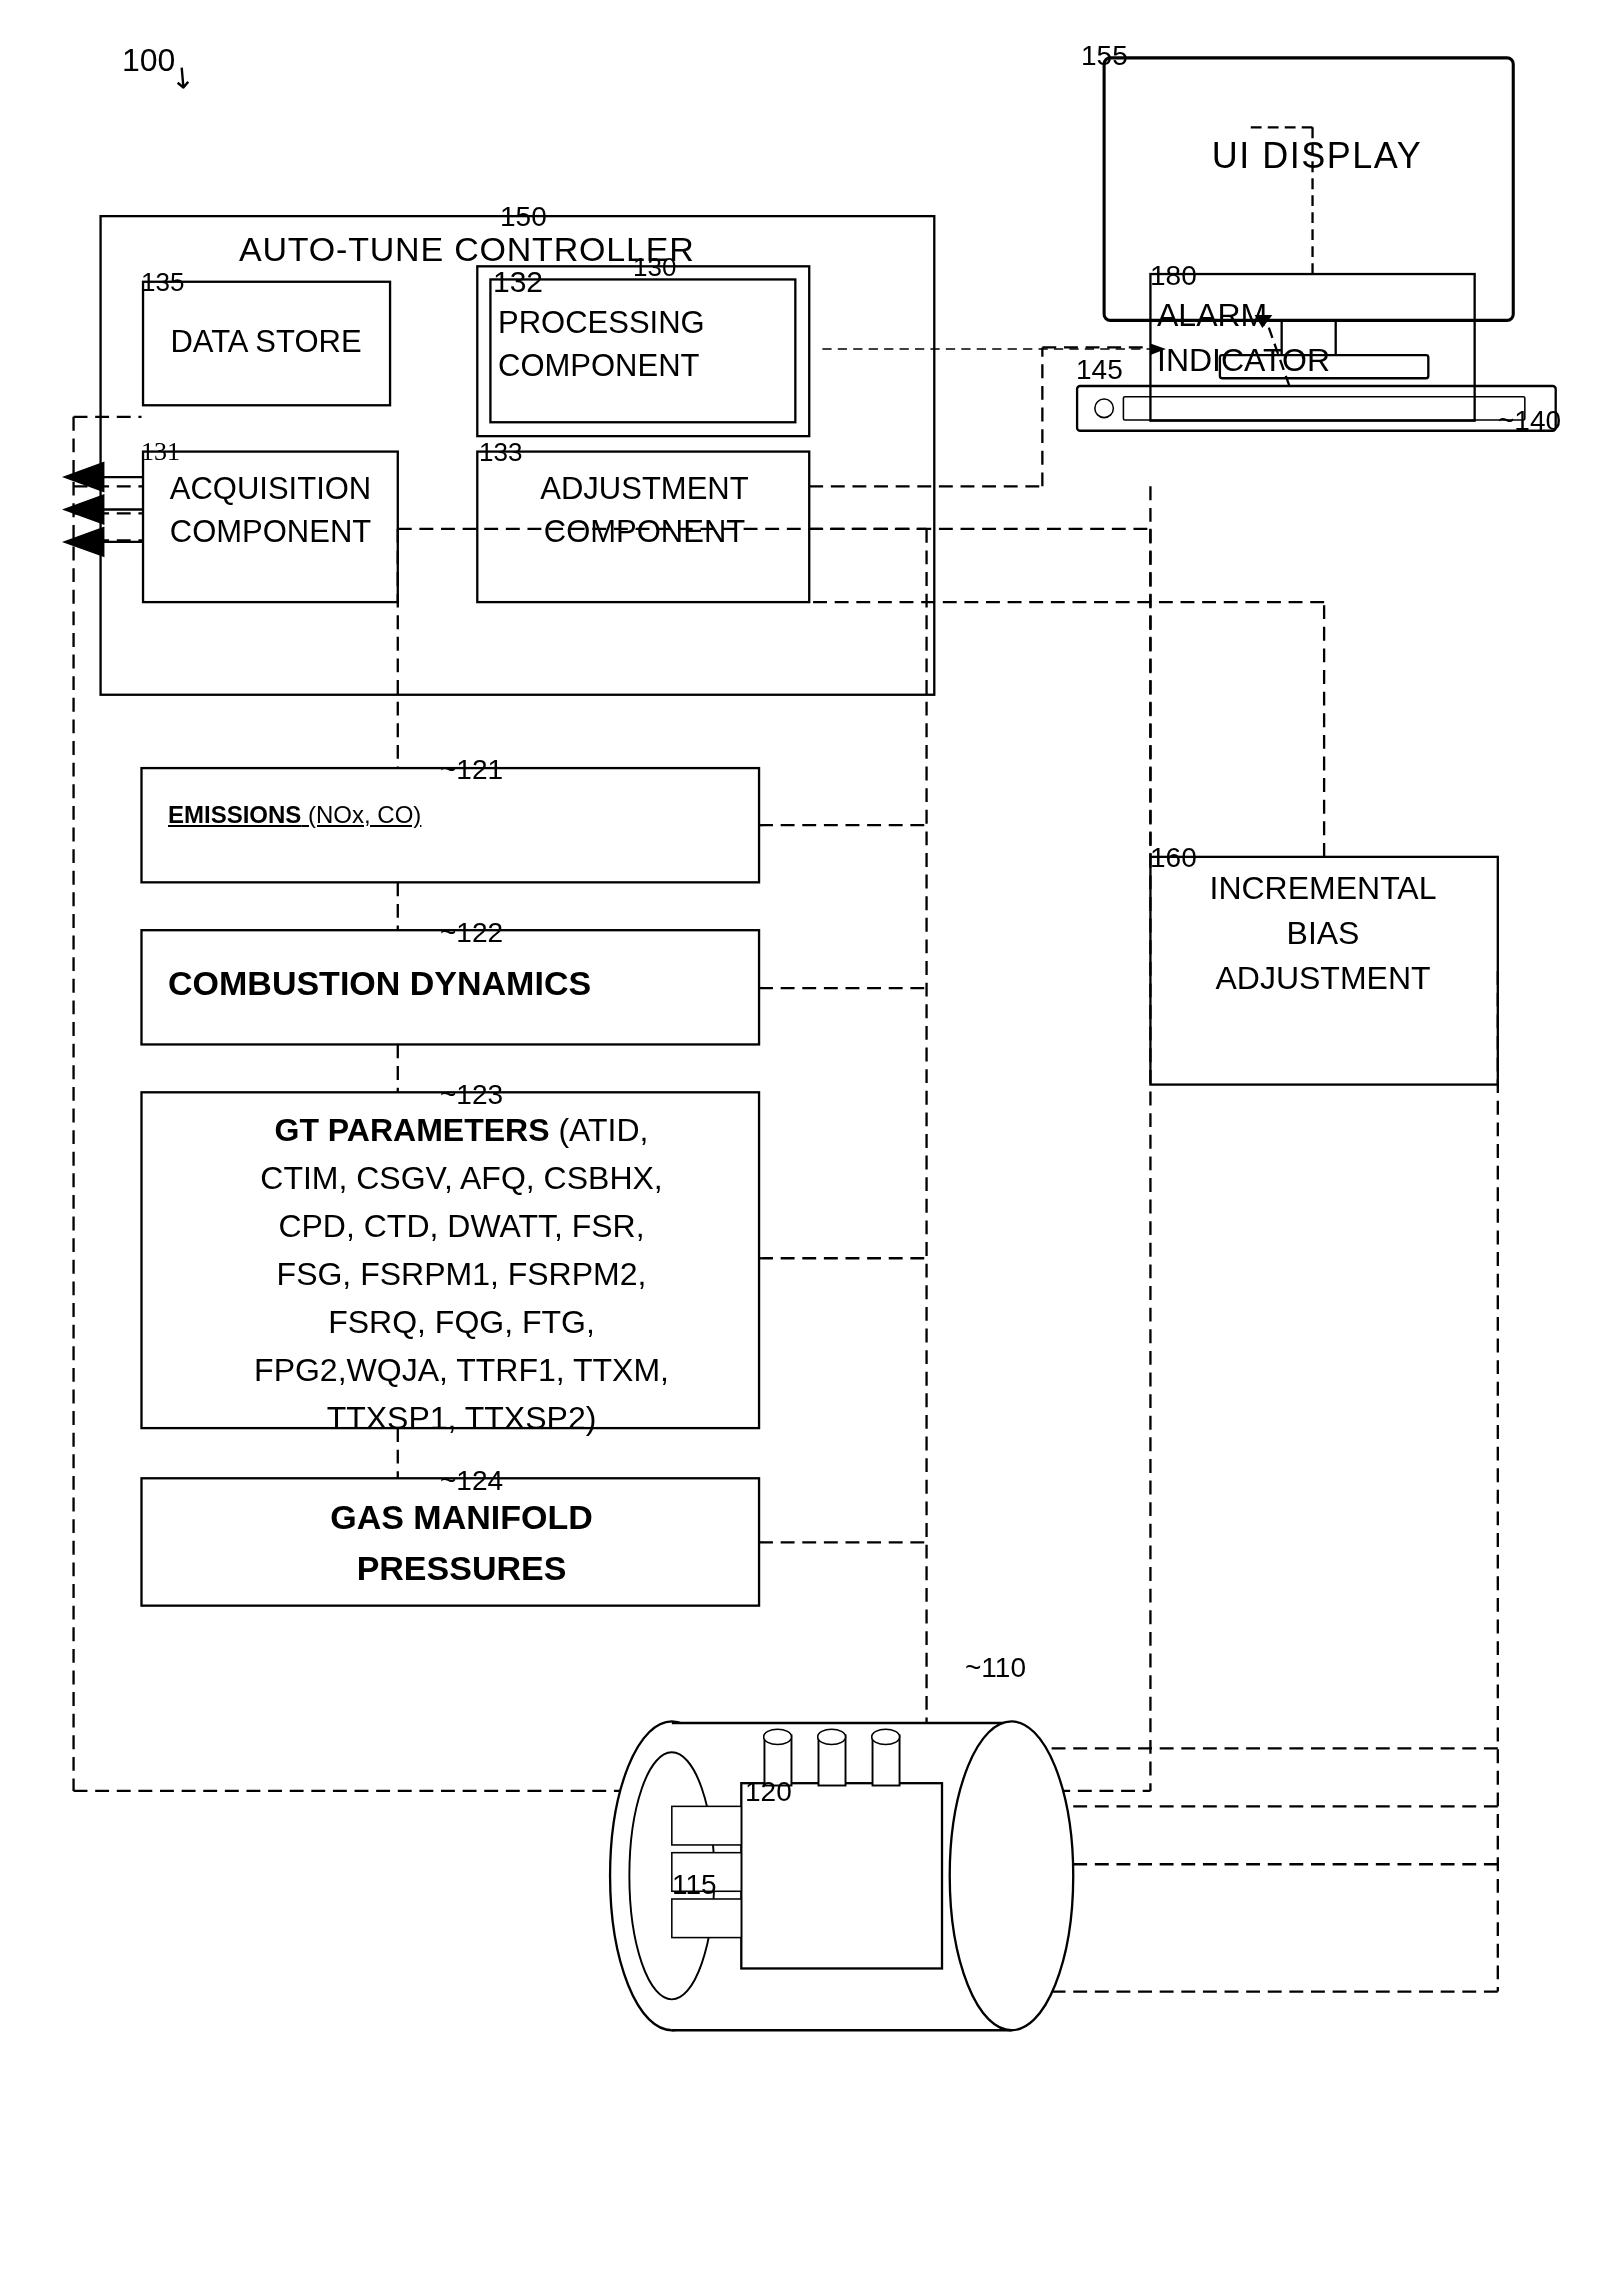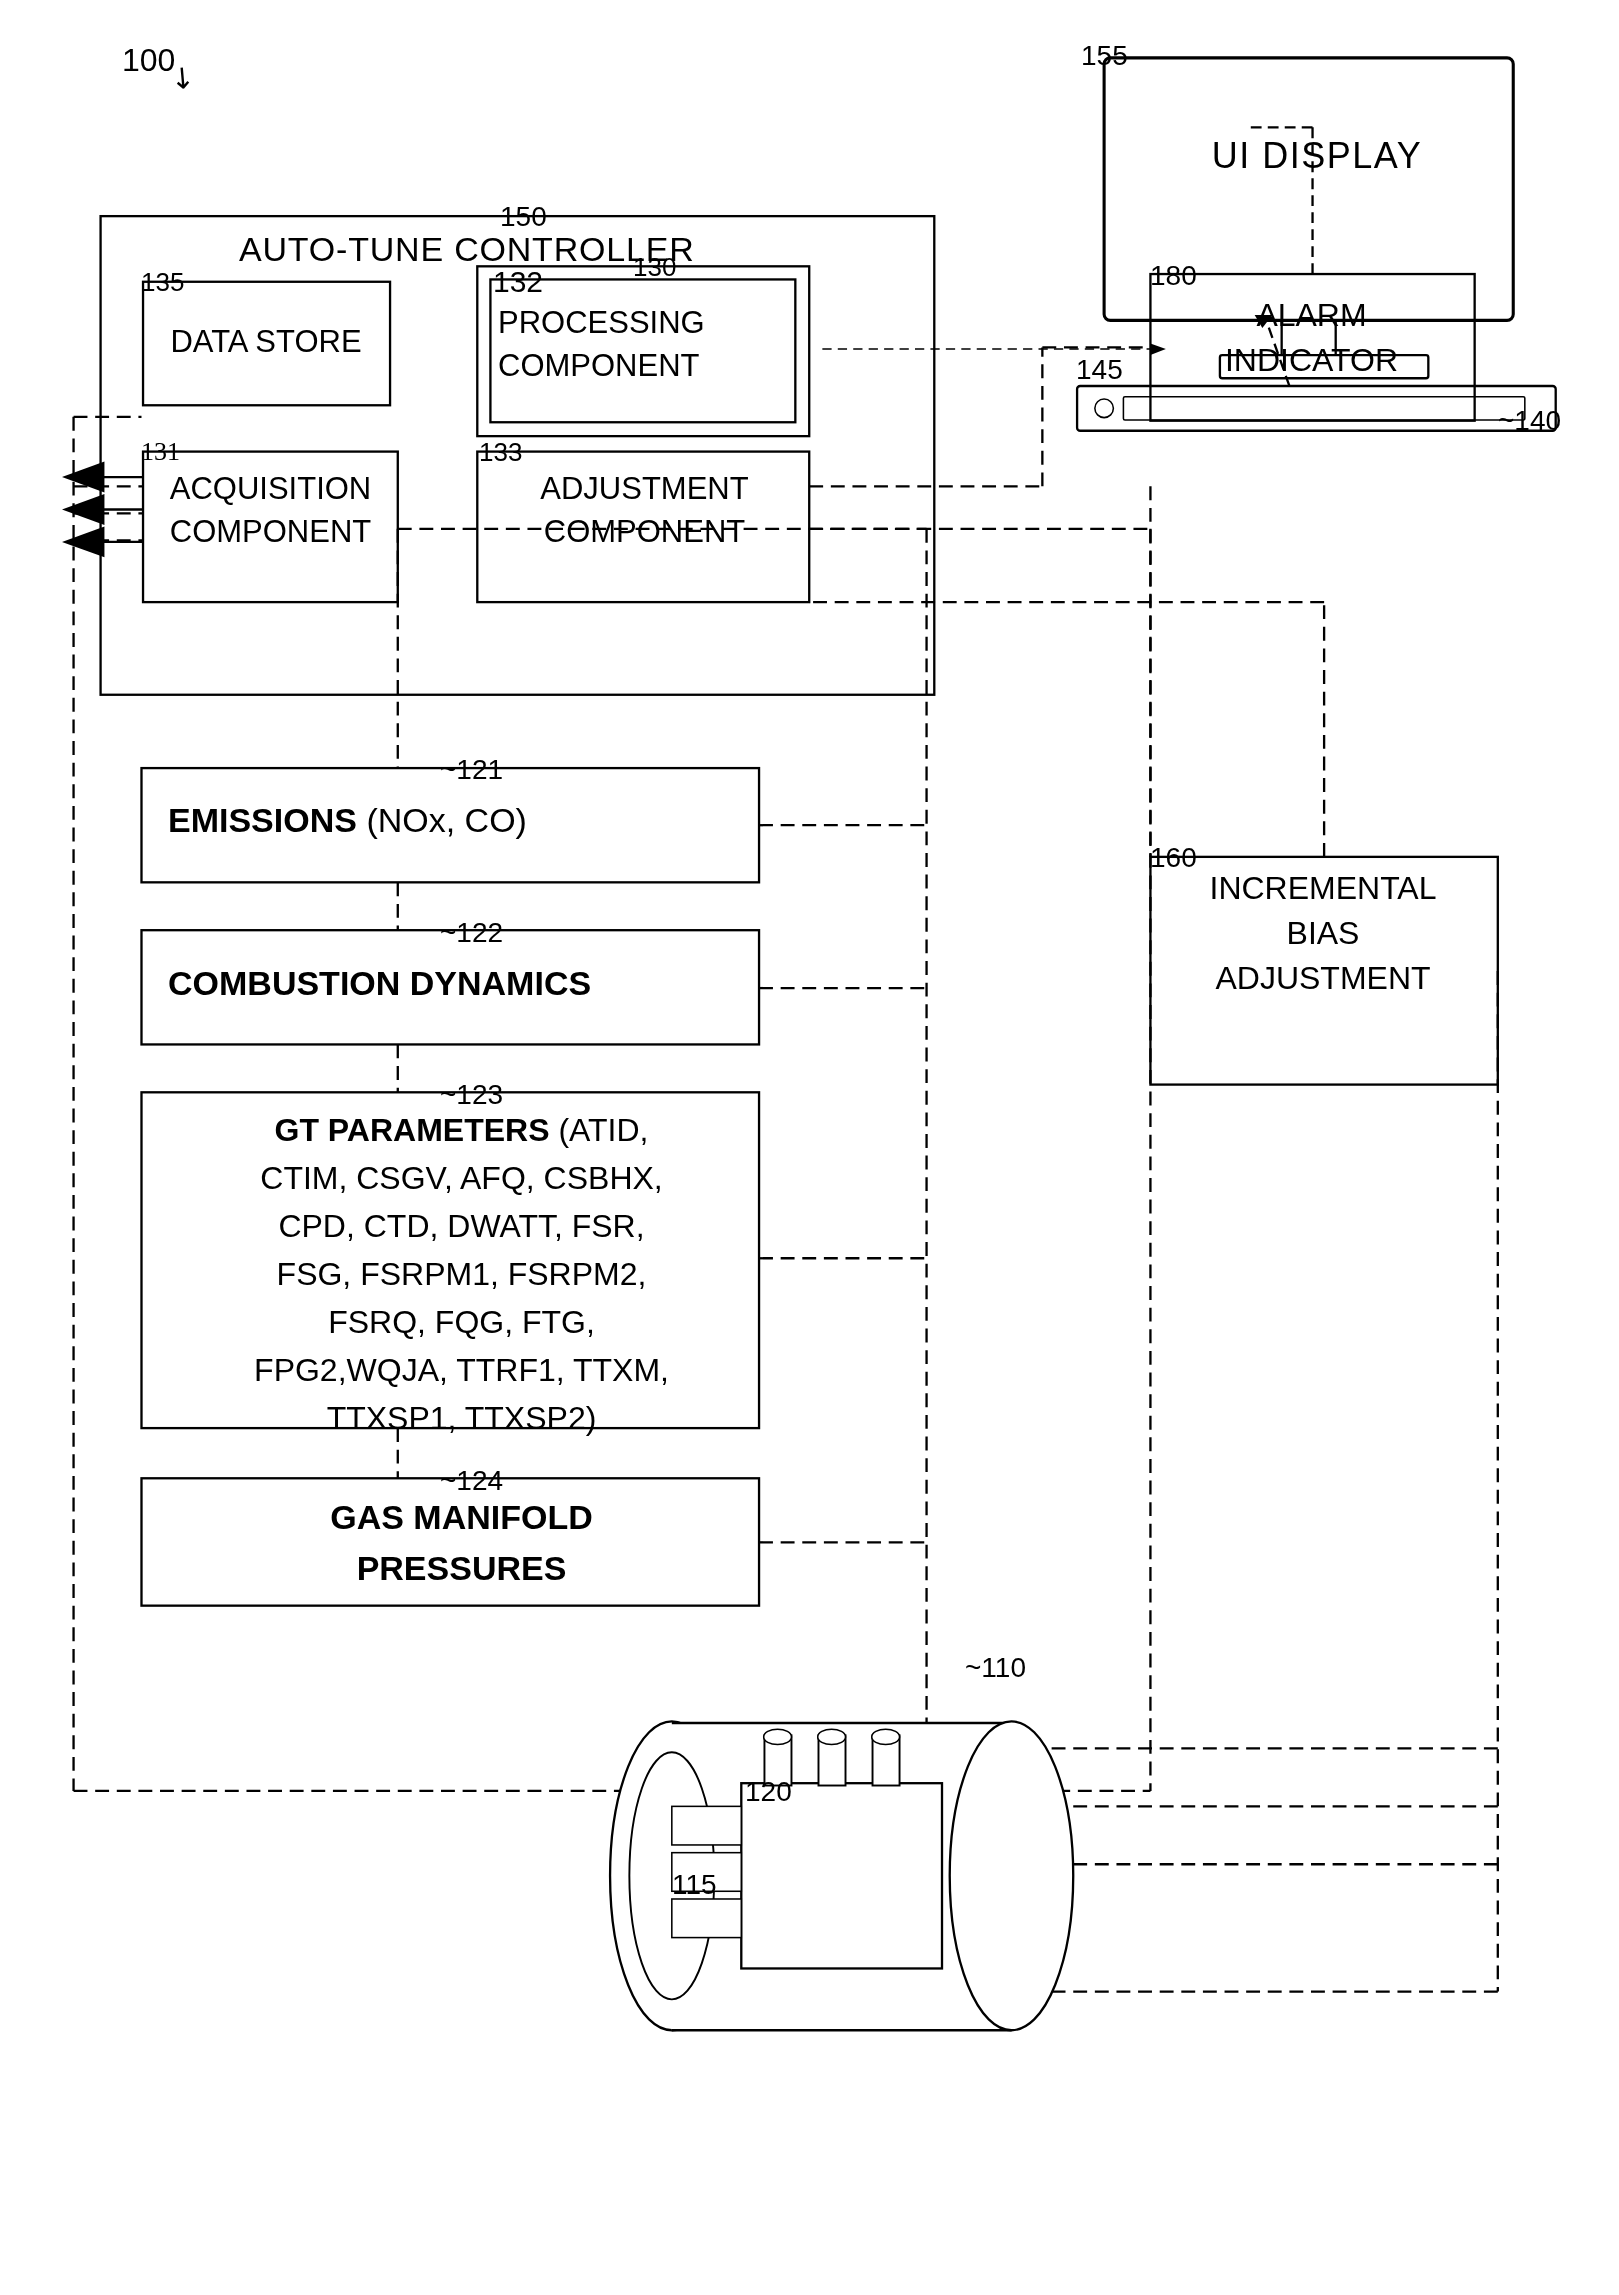--- a/index.html
+++ b/index.html
@@ -224,38 +224,38 @@
   <div style="position:absolute;top:354px;left:1076px;font-size:28px;font-family:Arial;">
     <span>145</span>
   </div>
   <div style="position:absolute;top:405px;left:1498px;font-size:28px;font-family:Arial;">
     ~<span>140</span>
   </div>
 
   <div style="position:absolute;top:260px;left:1150px;font-size:28px;font-family:Arial;">
     <span>180</span>
   </div>
-  <div style="position:absolute;top:293px;left:1157px;font-size:32px;font-family:Arial;text-align:center;width:309px;line-height:1.4;">
+  <div style="position:absolute;top:293px;left:1157px;font-size:32px;font-family:Arial;width:309px;line-height:1.4;">
     <span>ALARM</span><br>
     <span>INDICATOR</span>
   </div>
 
   <div style="position:absolute;top:842px;left:1150px;font-size:28px;font-family:Arial;">
     <span>160</span>
   </div>
   <div style="position:absolute;top:866px;left:1157px;font-size:32px;font-family:Arial;text-align:center;width:332px;line-height:1.4;">
     <span>INCREMENTAL</span><br>
     <span>BIAS</span><br>
     <span>ADJUSTMENT</span>
   </div>
 
   <div style="position:absolute;top:754px;left:440px;font-size:28px;font-family:Arial;">
     ~<span>121</span>
   </div>
-  <div style="position:absolute;top:801px;left:168px;font-size:34px;font-family:Arial;">
+  <div style="position:absolute;top:801px;left:168px;font-size:24px;font-family:Arial;text-decoration:underline;">
     <strong><span>EMISSIONS</span></strong><span> (NOx, CO)</span>
   </div>
 
   <div style="position:absolute;top:917px;left:440px;font-size:28px;font-family:Arial;">
     ~<span>122</span>
   </div>
   <div style="position:absolute;top:964px;left:168px;font-size:34px;font-family:Arial;">
     <strong><span>COMBUSTION DYNAMICS</span></strong>
   </div>
 

